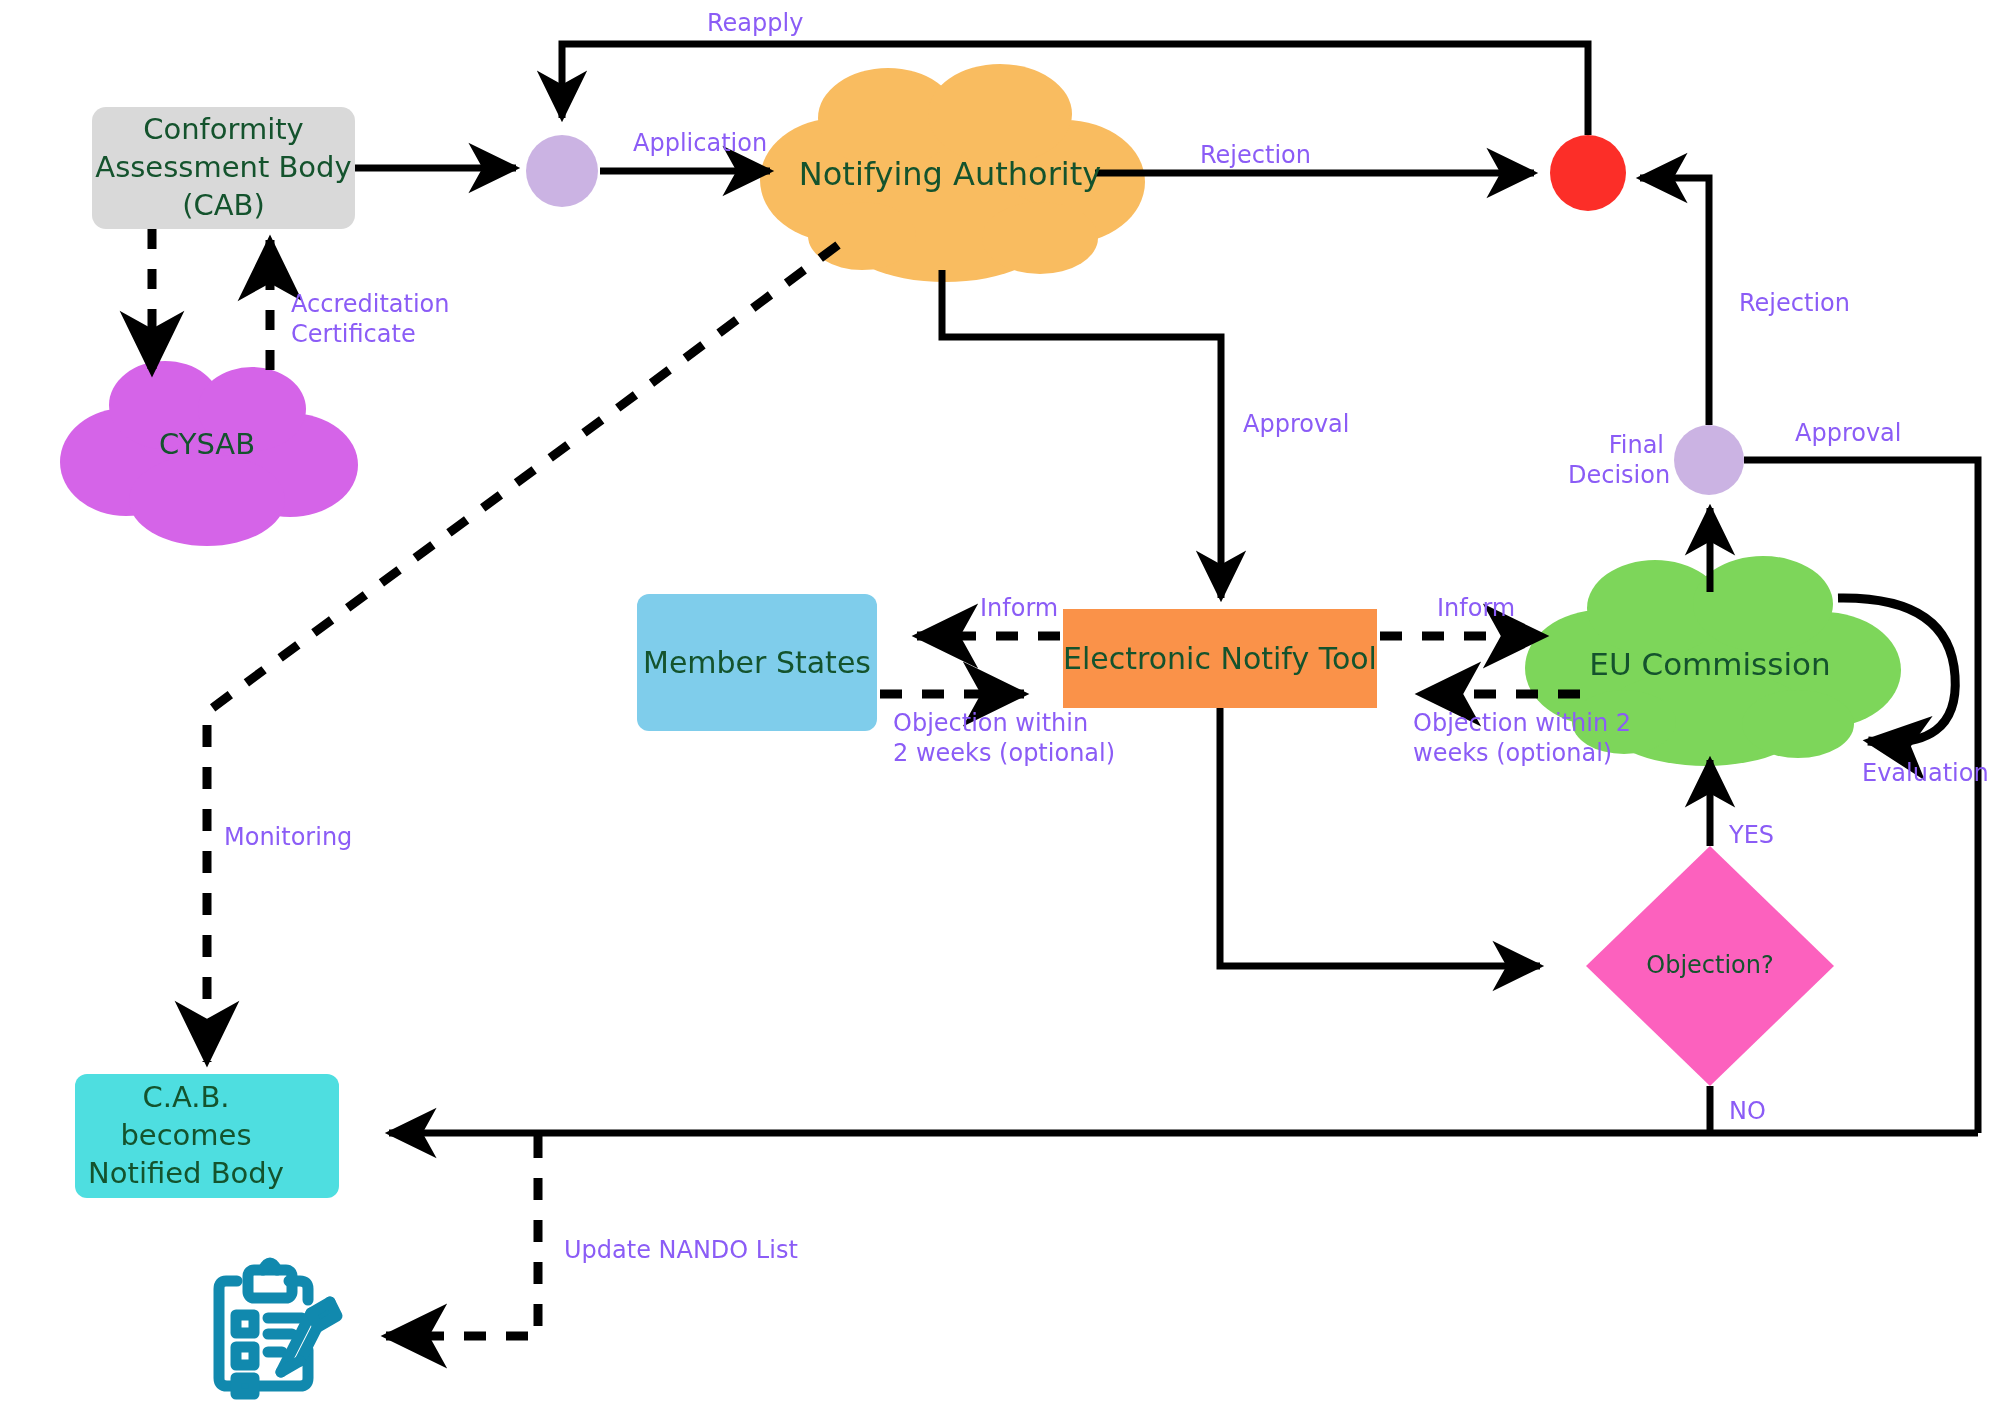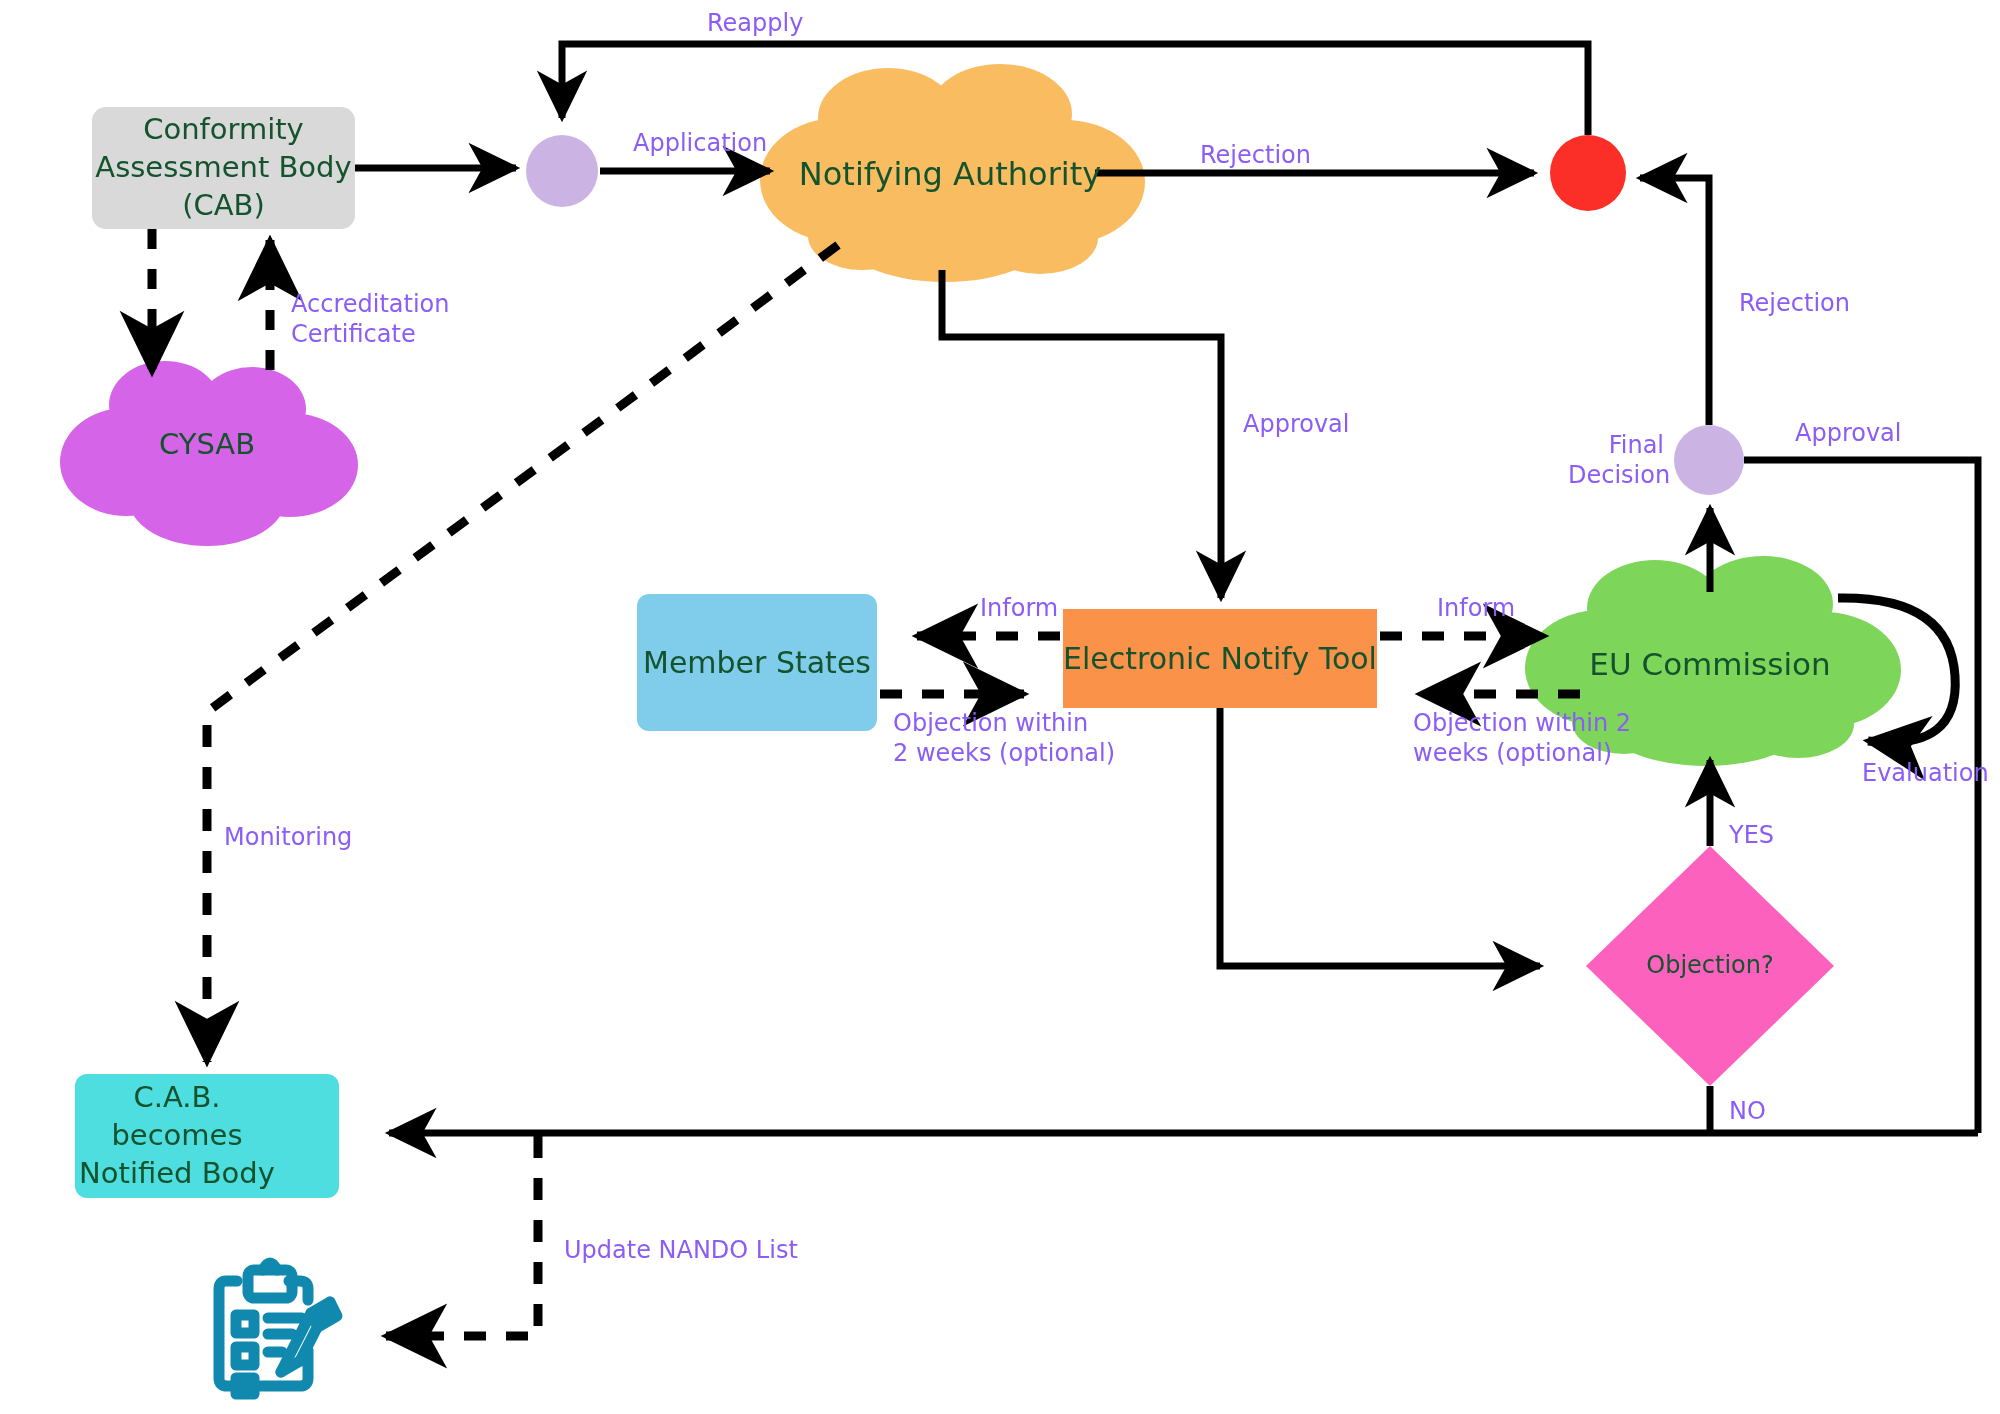--- a/index.html
+++ b/index.html
@@ -145,21 +145,21 @@
   <div class="nodeLabel" style="left:770px;top:145px;width:360px;height:60px;font-size:32px;">Notifying Authority</div>
 
   <div class="nodeLabel" style="left:637px;top:634px;width:240px;height:56px;font-size:30px;">Member States</div>
 
   <div class="nodeLabel" style="left:1063px;top:630px;width:314px;height:56px;font-size:30px;">Electronic Notify Tool</div>
 
   <div class="nodeLabel" style="left:1560px;top:638px;width:300px;height:52px;font-size:31px;">EU Commission</div>
 
   <div class="nodeLabel" style="left:1610px;top:943px;width:200px;height:46px;font-size:24px;">Objection?</div>
 
-  <div class="nodeLabel" style="left:69px;top:1074px;width:216px;height:124px;font-size:29px;white-space:pre-line;">C.A.B. becomes
+  <div class="nodeLabel" style="left:78px;top:1074px;width:216px;height:124px;font-size:29px;white-space:pre-line;">C.A.B. becomes
 Notified Body</div>
 
   <div class="edgeLabel" style="left:707px;top:8px;font-size:24px;">Reapply</div>
 
   <div class="edgeLabel" style="left:633px;top:128px;font-size:24px;">Application</div>
 
   <div class="edgeLabel" style="left:291px;top:289px;font-size:24px;">Accreditation
 Certificate</div>
 
   <div class="edgeLabel" style="left:1200px;top:140px;font-size:24px;">Rejection</div>

